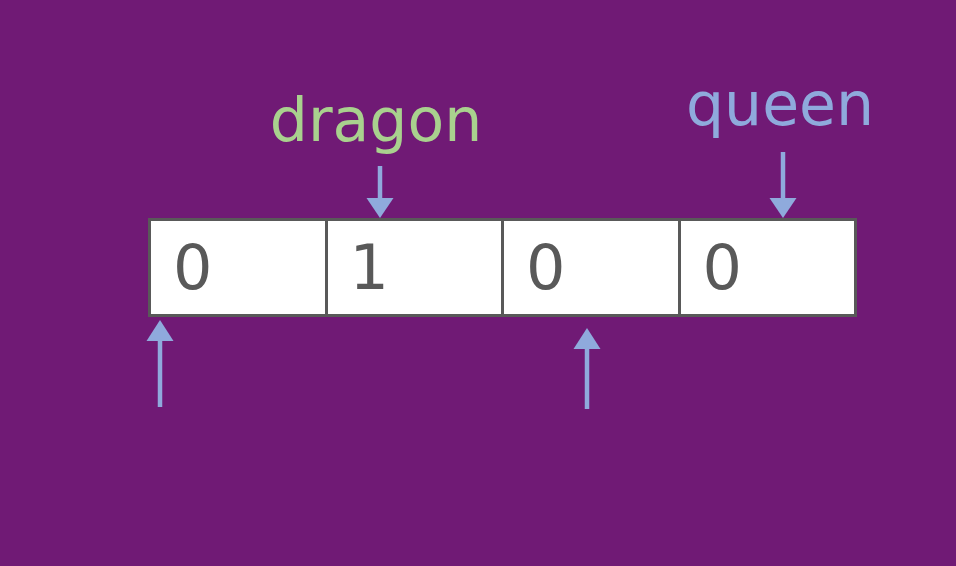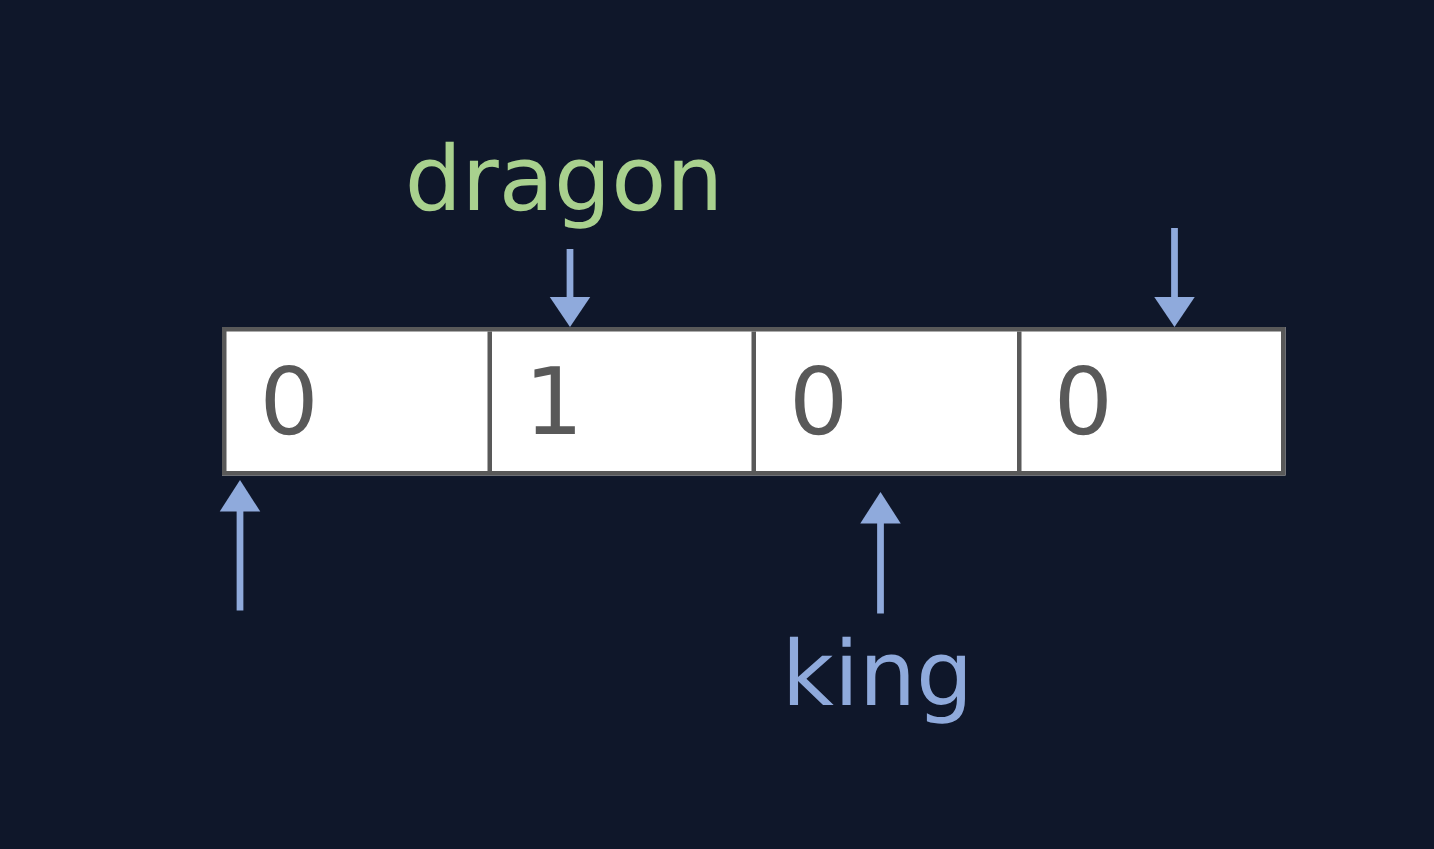--- a/index.html
+++ b/index.html
@@ -4,21 +4,21 @@
 <style>
   html, body {
     margin: 0;
     padding: 0;
     background: #ffffff;
   }
   .canvas {
     position: relative;
     width: 956px;
     height: 566px;
-    background: #0f172a;
+    background: #701a75;
     overflow: hidden;
     font-family: "DejaVu Sans", "Liberation Sans", sans-serif;
   }
   .word-label {
     position: absolute;
     transform: translateX(-50%);
     font-size: 60px;
     line-height: 1;
     white-space: nowrap;
     letter-spacing: 0px;
@@ -66,38 +66,38 @@
     pointer-events: none;
   }
 </style>
 </head>
 <body>
 
 <div class="canvas">
 
   <div class="word-label green label-dragon">dragon</div>
 
+  <div class="word-label blue label-queen">queen</div>
 
   <div class="vector">
     <div class="cell">
       <span class="cell-value">0</span>
     </div>
     <div class="cell">
       <span class="cell-value">1</span>
     </div>
     <div class="cell">
       <span class="cell-value">0</span>
     </div>
     <div class="cell">
       <span class="cell-value">0</span>
     </div>
   </div>
 
 
-  <div class="word-label blue label-king">king</div>
 
   <svg class="arrows" viewBox="0 0 956 566" xmlns="http://www.w3.org/2000/svg">
 
     <g>
       <line x1="380" y1="166" x2="380" y2="201" stroke="#8faadc" stroke-width="4.5"></line>
       <polygon points="380,218 366.5,198 393.5,198" fill="#8faadc"></polygon>
     </g>
 
     <g>
       <line x1="783" y1="152" x2="783" y2="200" stroke="#8faadc" stroke-width="4.5"></line>

